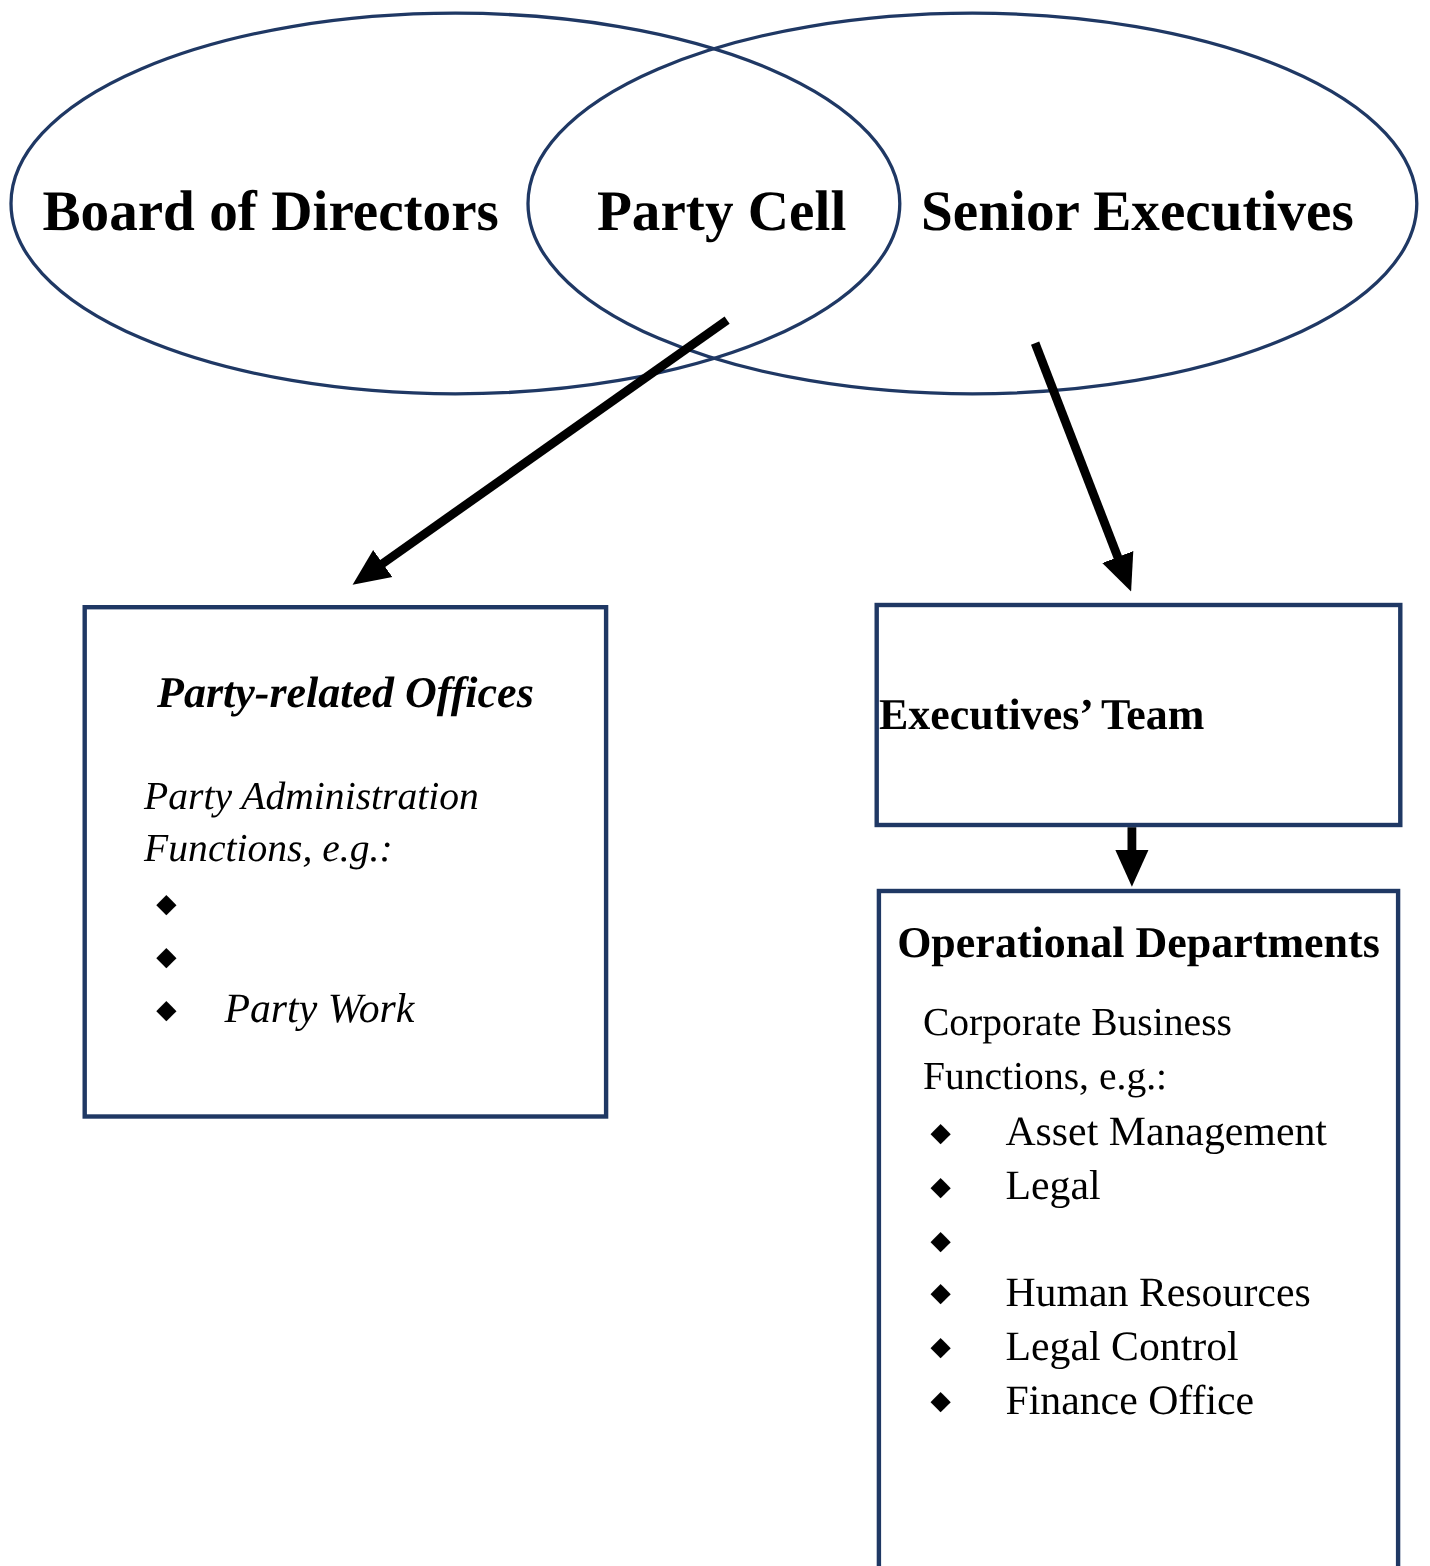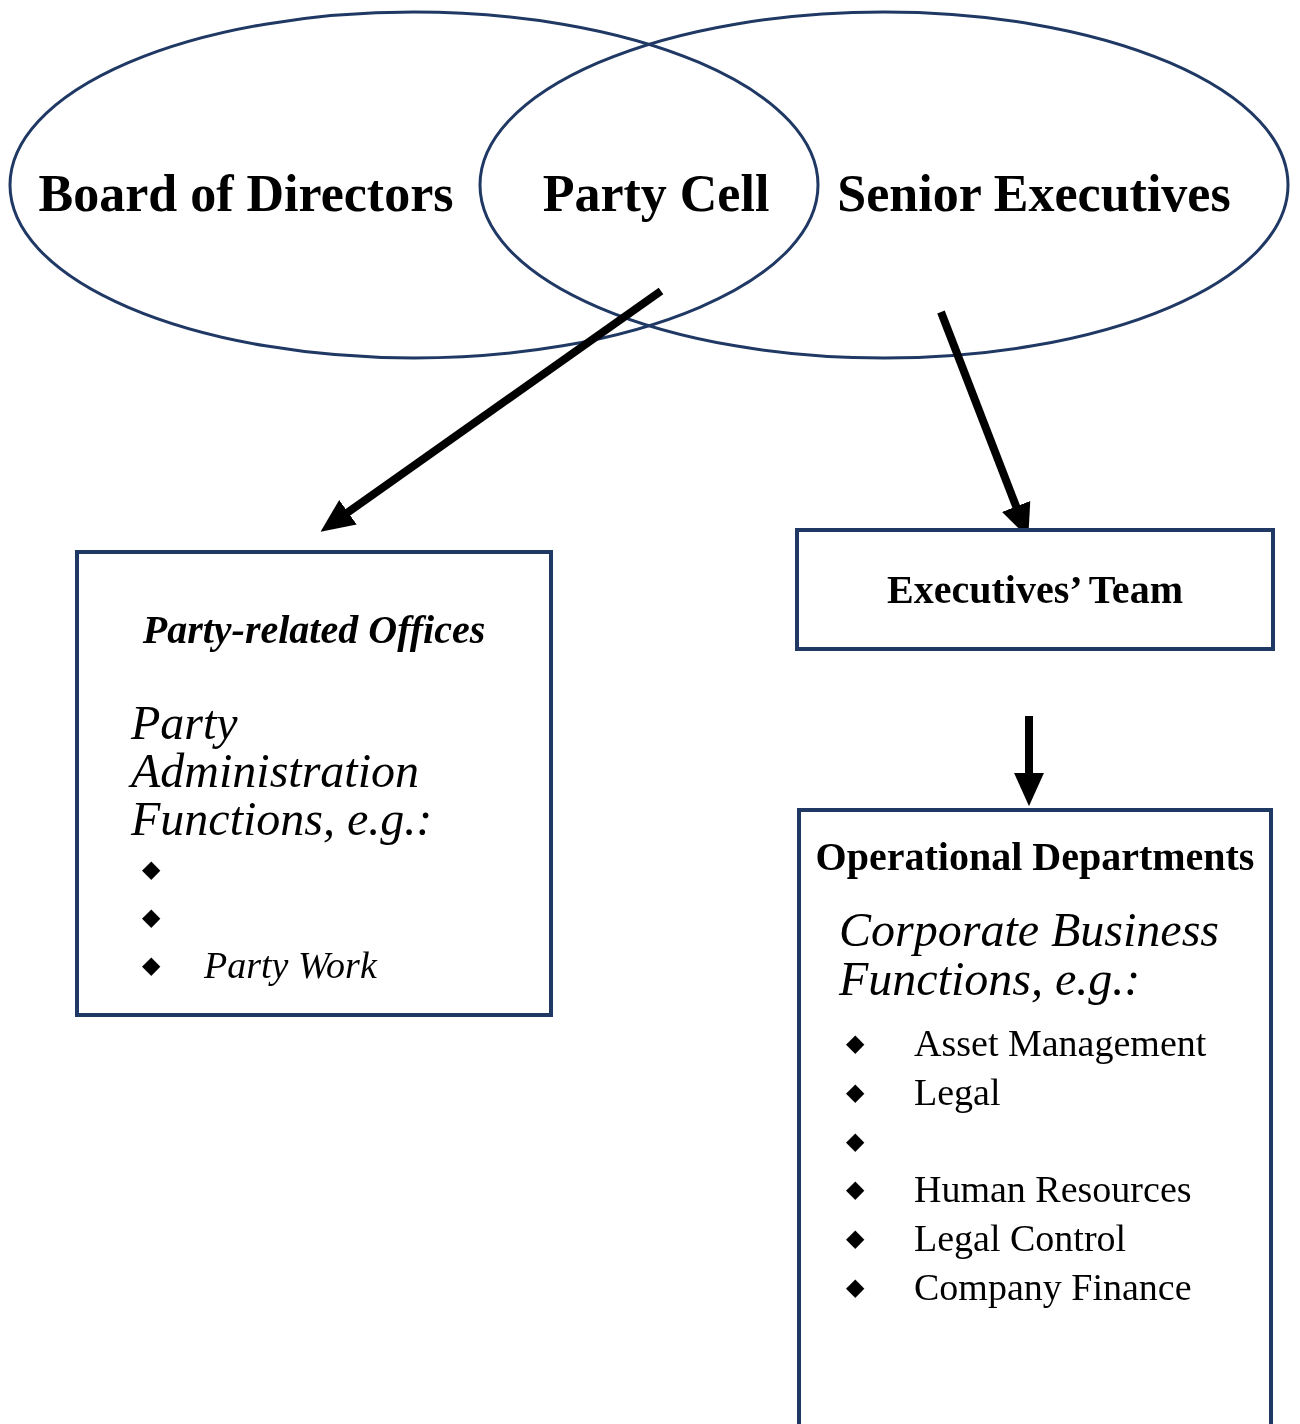--- a/index.html
+++ b/index.html
@@ -48,42 +48,42 @@
   .label-cell   { left: 656px;  top: 193px; }
   .label-senior { left: 1034px; top: 193px; }
 
   .box {
     position: absolute;
     border: 4px solid var(--outline);
     background: var(--background);
   }
   .left-box { left: 75px;  top: 550px; width: 478px; height: 467px; font-style: italic; }
   .exec-box {
-    left: 795px; top: 528px; width: 480px; height: 123px;
-    display: flex; align-items: center; justify-content: center;
+    left: 795px; top: 548px; width: 480px; height: 204px;
+    display: flex; align-items: center; 
   }
   .ops-box  { left: 797px; top: 808px; width: 476px; height: 760px; }
 
   .box-title {
     font-size: 40px;
     font-weight: bold;
     text-align: center;
     line-height: 48px;
     white-space: nowrap;
   }
   .left-box .box-title { margin-top: 52px; }
   .ops-box  .box-title { margin-top: 21px; }
   .exec-box .box-title { margin-top: 0; }
 
   .box-intro {
-    font-size: 48px;
+    font-size: 36px;
     line-height: 48px;
   }
   .left-box .box-intro { margin: 45px 20px 2px 52px; max-width: 380px; }
-  .ops-box  .box-intro { margin: 24px 20px 16px 38px; max-width: 390px; line-height: 49px; font-style: italic; }
+  .ops-box  .box-intro { margin: 24px 20px 2px 38px; max-width: 390px; line-height: 49px; }
 
   ul.bullet-list { list-style: none; }
   .bullet-item {
     display: flex;
     align-items: flex-start;
     font-size: 38px;
     line-height: 48px;
   }
   .left-box .bullet-list { margin-left: 63px; margin-right: 8px; }
   .ops-box  .bullet-list { margin-left: 45px; margin-right: 8px; }
@@ -162,18 +162,18 @@
       <li class="bullet-item">
         <span class="bullet-diamond">◆</span>
         <span class="bullet-text">Human Resources</span>
       </li>
       <li class="bullet-item">
         <span class="bullet-diamond">◆</span>
         <span class="bullet-text">Legal Control</span>
       </li>
       <li class="bullet-item">
         <span class="bullet-diamond">◆</span>
-        <span class="bullet-text">Company Finance</span>
+        <span class="bullet-text">Finance Office</span>
       </li>
     </ul>
   </div>
 
 </div>
 
 </body></html>

